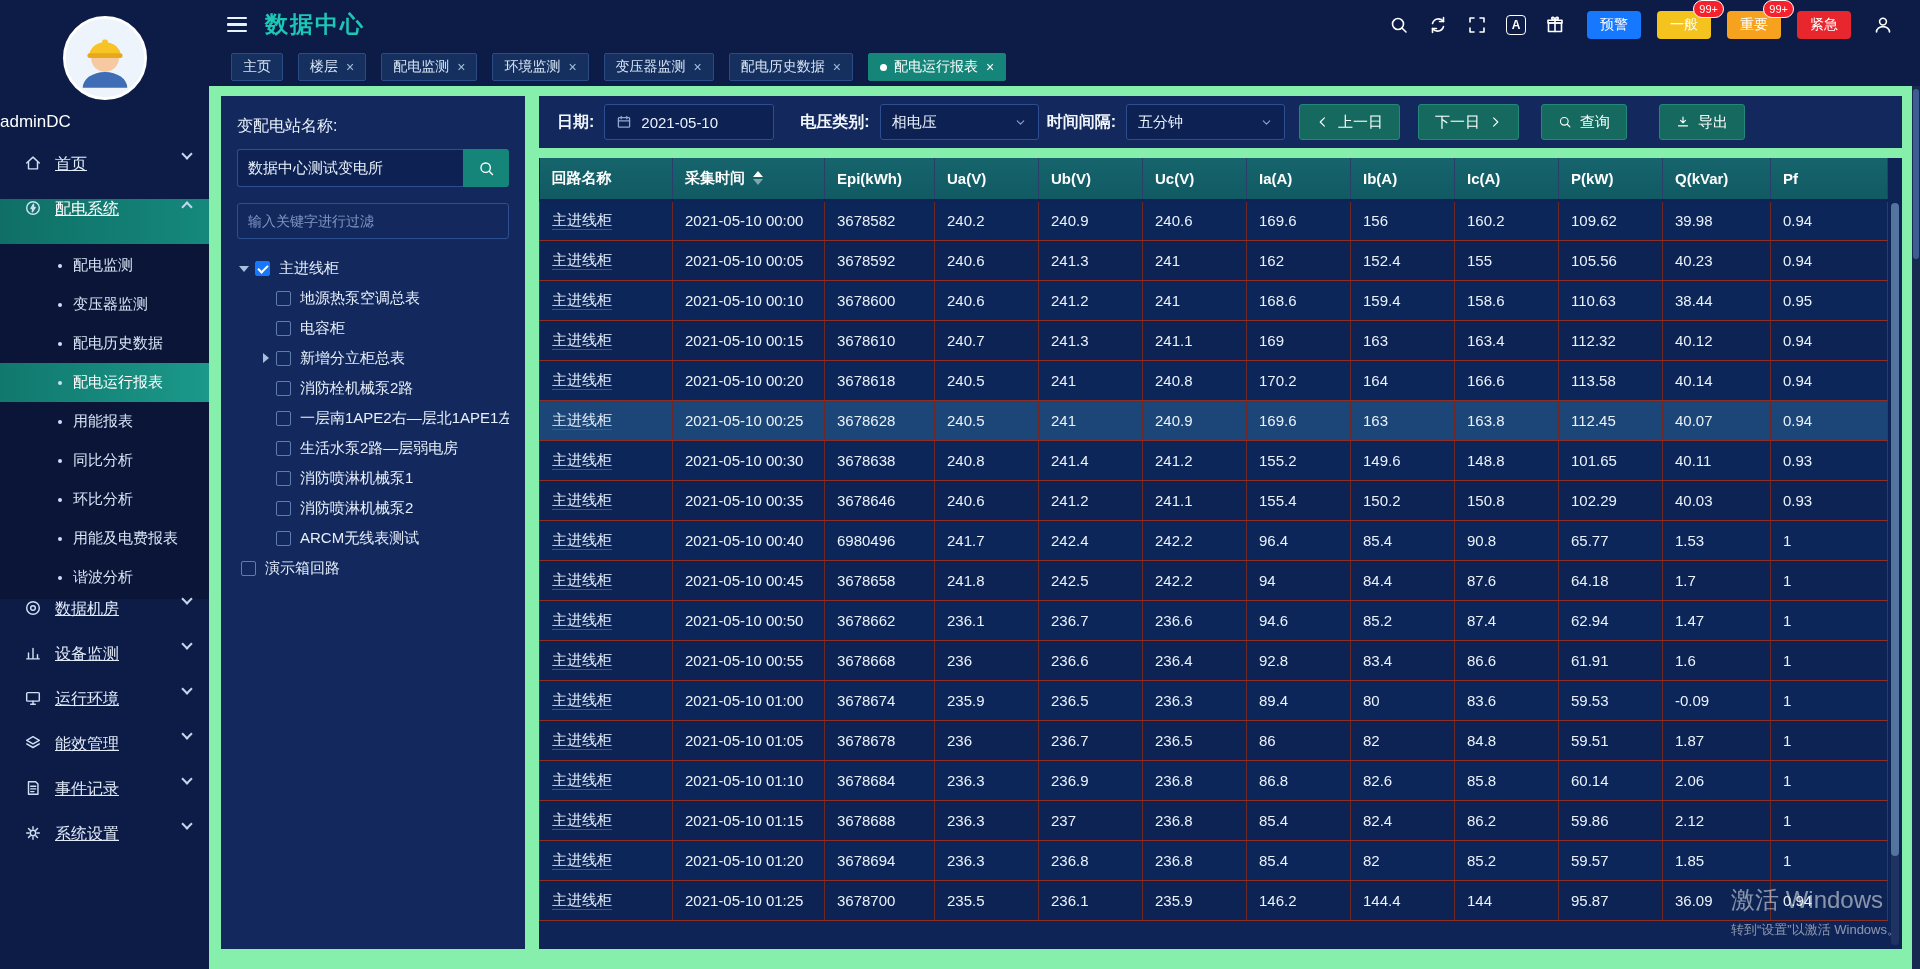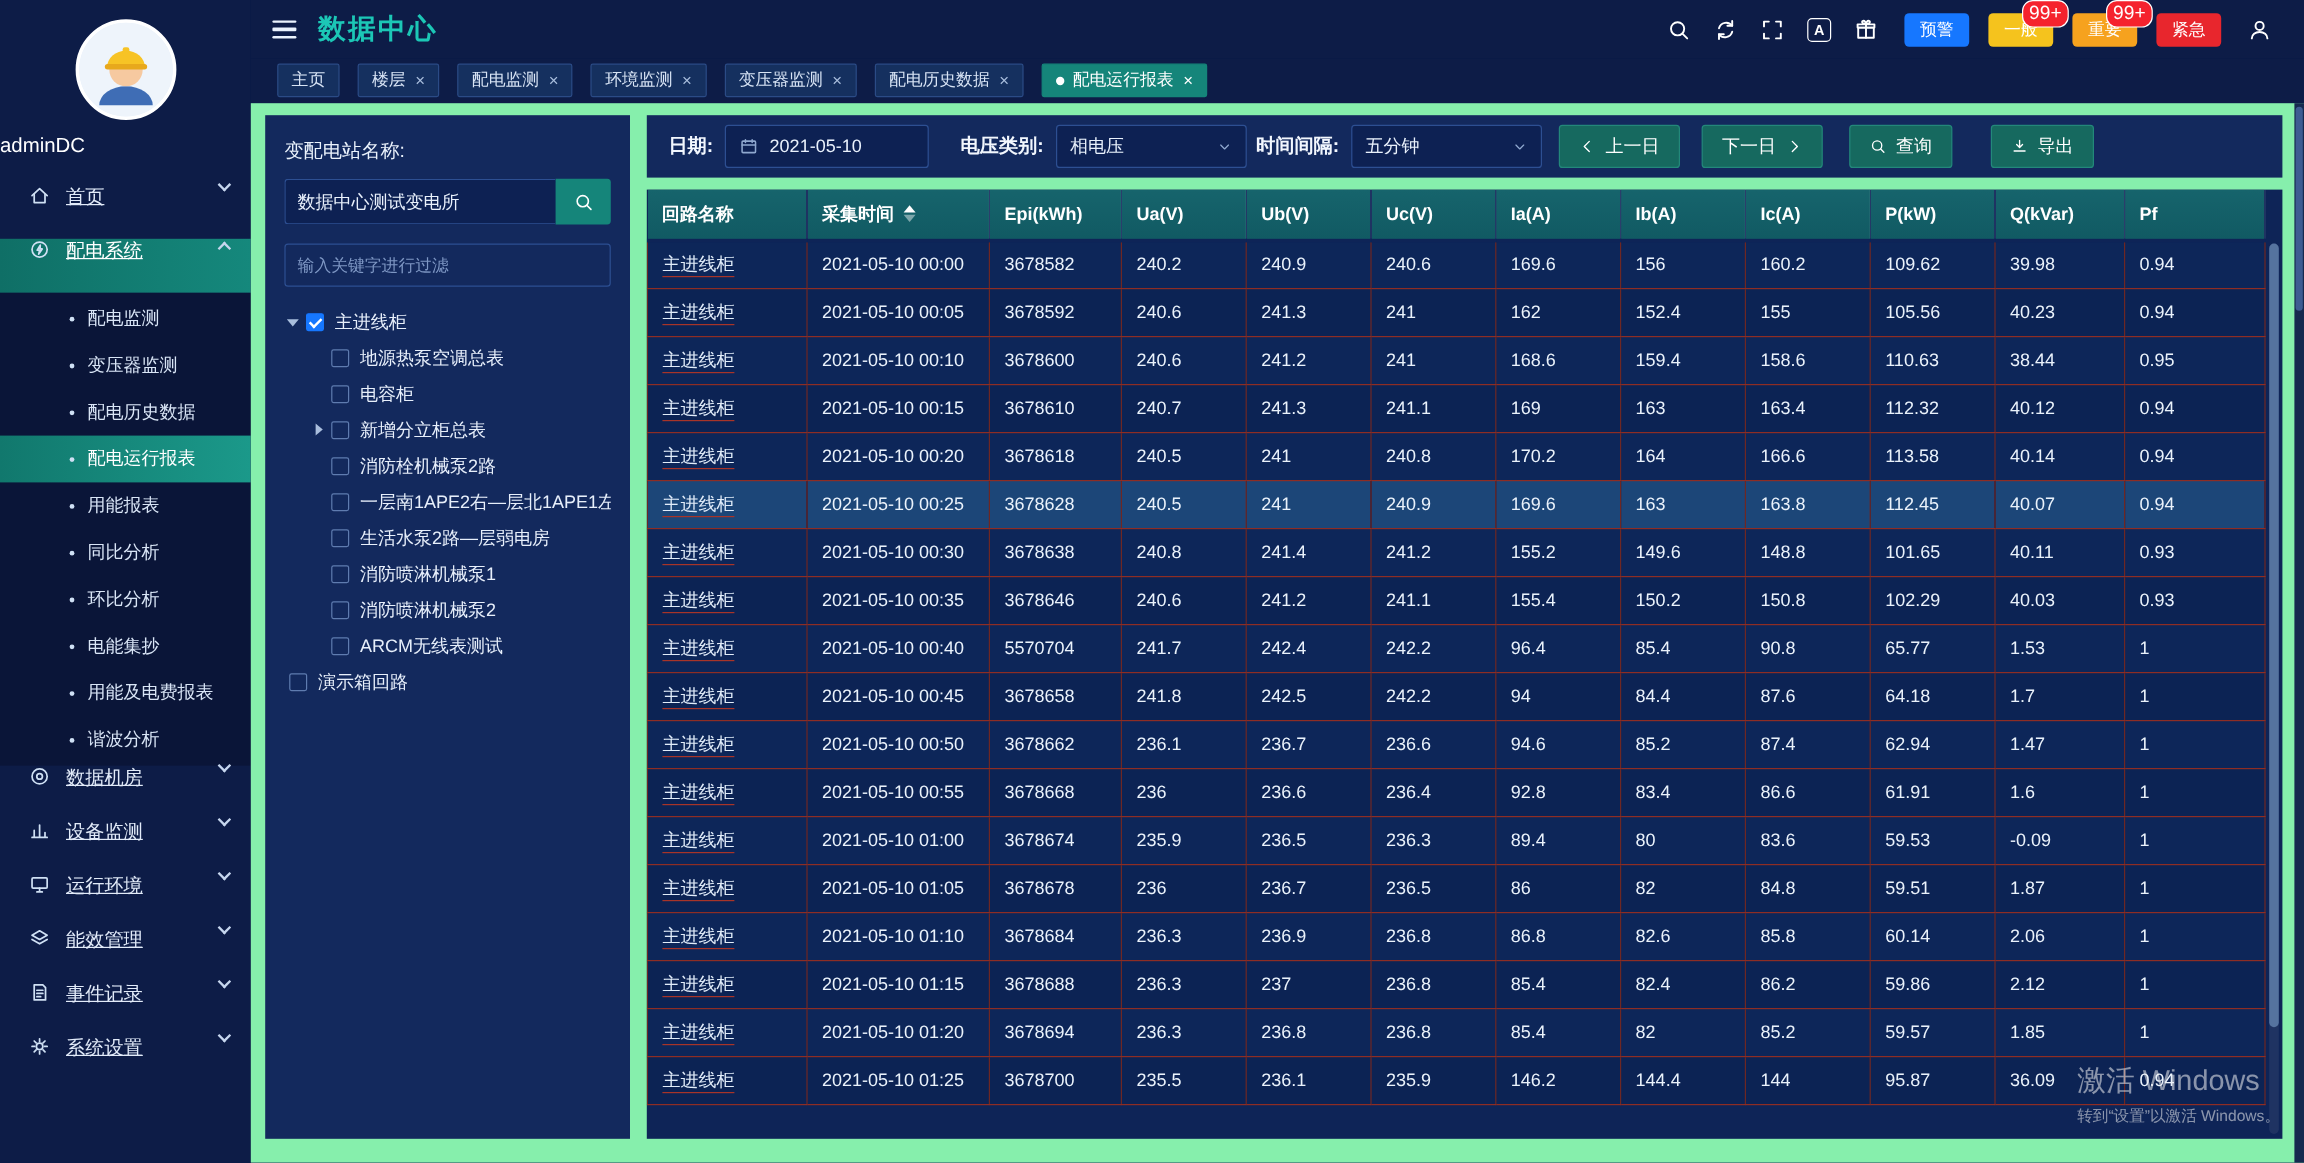--- a/index.html
+++ b/index.html
@@ -35,21 +35,21 @@
   .tb-icons { display:flex; align-items:center; gap:17px; }
   .tb-iconbtn { width:22px; height:22px; display:flex; align-items:center; justify-content:center; color:#fff; cursor:pointer; }
   .tb-iconbtn .svgicon { width:20px; height:20px; }
   .font-box { width:20px; height:20px; border:1.6px solid #fff; border-radius:4px; color:#fff; font-size:12px; font-weight:bold; display:flex; align-items:center; justify-content:center; }
   .alarm-group { display:flex; align-items:center; gap:16px; margin:0 4px; }
   .alarm-btn { position:relative; height:28px; padding:0 13px; border:none; border-radius:4px; color:#fff; font-size:14px; cursor:pointer; font-family:inherit; }
   .alarm-btn.blue { background:#1677ff; }
   .alarm-btn.yellow { background:#f5c31d; }
   .alarm-btn.orange { background:#f6a21e; }
   .alarm-btn.red { background:#e8262d; }
-  .badge { position:absolute; top:-11px; right:-13px; background:#f5222d; color:#fff; font-size:16px; line-height:1; padding:3px 5px 2px; border-radius:9px; border:1px solid #fff; white-space:nowrap; }
+  .badge { position:absolute; top:-11px; right:-13px; background:#f5222d; color:#fff; font-size:11px; line-height:1; padding:3px 5px 2px; border-radius:9px; border:1px solid #fff; white-space:nowrap; }
 
   
   .tabbar { height:37px; flex:none; background:#0d1c47; display:flex; align-items:flex-end; gap:15px; padding:0 0 5px 22px; }
   .tab { height:28px; display:flex; align-items:center; gap:7px; padding:0 11px; background:#15305f; border:1px solid #2b4b86; border-radius:2px; color:#d8e4f5; font-size:14px; cursor:pointer; white-space:nowrap; }
   .tab.active { background:#15857a; border-color:#15857a; color:#fff; }
   .tab-dot { width:7px; height:7px; border-radius:50%; background:#fff; }
   .tab-close { font-size:14px; color:#a9bedd; margin-left:1px; }
   .tab.active .tab-close { color:#fff; }
 
   
@@ -177,24 +177,20 @@
           <div class="submenu-item ">
             <span class="dot"></span>
             <span>同比分析</span>
           </div>
           <div class="submenu-item ">
             <span class="dot"></span>
             <span>环比分析</span>
           </div>
           <div class="submenu-item ">
             <span class="dot"></span>
-            <span>电能集抄</span>
-          </div>
-          <div class="submenu-item ">
-            <span class="dot"></span>
             <span>用能及电费报表</span>
           </div>
           <div class="submenu-item ">
             <span class="dot"></span>
             <span>谐波分析</span>
           </div>
         </div>
         <div class="menu-item ">
           <svg class="svgicon mi-icon" viewBox="0 0 20 20">
             <circle cx="10" cy="10" r="7"></circle>
@@ -623,21 +619,21 @@
                   <td>155.4</td>
                   <td>150.2</td>
                   <td>150.8</td>
                   <td>102.29</td>
                   <td>40.03</td>
                   <td>0.93</td>
                 </tr>
                 <tr class="">
                   <td><span class="circuit-link">主进线柜</span></td>
                   <td>2021-05-10 00:40</td>
-                  <td>5570704</td>
+                  <td>6980496</td>
                   <td>241.7</td>
                   <td>242.4</td>
                   <td>242.2</td>
                   <td>96.4</td>
                   <td>85.4</td>
                   <td>90.8</td>
                   <td>65.77</td>
                   <td>1.53</td>
                   <td>1</td>
                 </tr>

